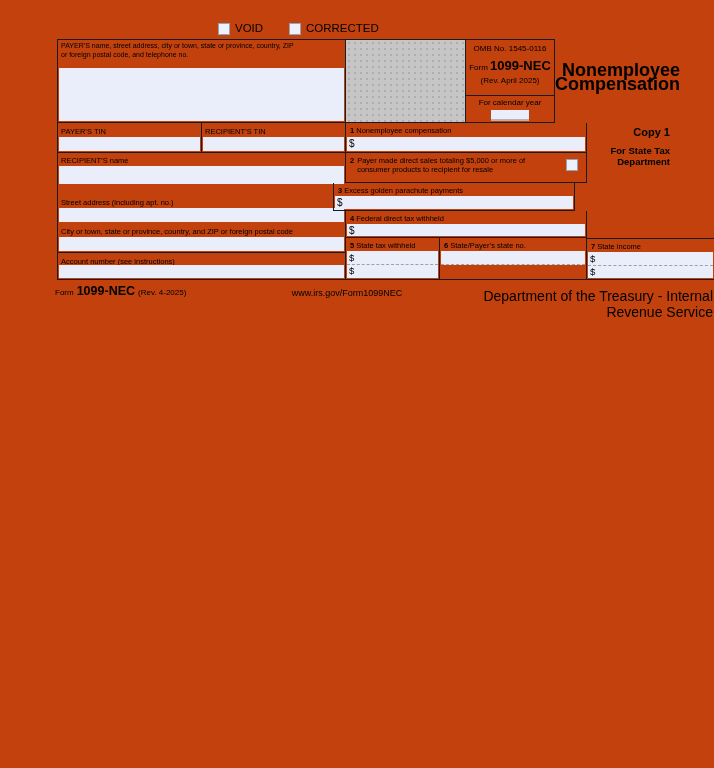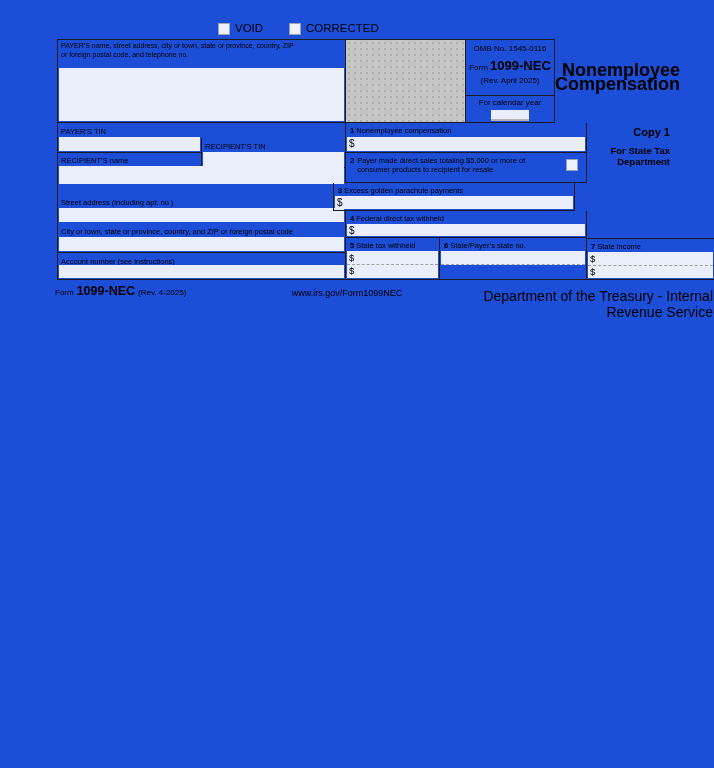--- a/index.html
+++ b/index.html
@@ -1,16 +1,16 @@
 <!DOCTYPE html>
 <html style="--line: #1b1b1b; --input-fill: #eaeefb; --checkbox-fill: #edf1fc; --checkbox-border: #9aa3b5; --shade-fill: #c6c6c6; --shade-dot: #aeaeae; --dash: #a0a0a0; --underline: #b3b3b3;"><head>
 <meta charset="utf-8">
 <style>
   html,body{margin:0;padding:0;background:#fff;}
-  .page{position:relative;width:714px;height:768px;background:#1d4ed8;overflow:hidden;
+  .page{position:relative;width:714px;height:768px;background:#c2410c;overflow:hidden;
         font-family:"Liberation Sans",sans-serif;color:#000;}
   .abs{position:absolute;box-sizing:border-box;}
 
   
   .lbl{font-size:7.5px;line-height:9px;}
   .lbl .num{font-weight:bold;}
   .pre{white-space:pre-line;}
 
   
   .checkbox{width:12px;height:12px;background:var(--checkbox-fill);
@@ -45,21 +45,21 @@
             background:var(--input-fill);border-bottom:2px solid var(--underline);}
 
   #titleBlock{left:555px;top:64px;width:125px;text-align:right;
               font-size:18px;font-weight:bold;line-height:13.5px;}
   #copyBlock{left:555px;top:126px;width:115px;text-align:right;}
   .copy-label{font-size:11px;font-weight:bold;}
   .copy-for{margin-top:7px;font-size:9.5px;font-weight:bold;line-height:11px;}
 
   #tinPayer{left:57px;top:123px;width:144px;height:30px;
             border-left:1px solid var(--line);border-bottom:1px solid var(--line);}
-  #tinRecipient{left:201px;top:138px;width:144px;height:30px;
+  #tinRecipient{left:201px;top:123px;width:144px;height:30px;
             border-left:1px solid var(--line);border-bottom:1px solid var(--line);}
   .cell-lbl{position:absolute;left:3px;top:4px;white-space:nowrap;}
   .tin-fill{position:absolute;left:1px;right:1px;top:14px;bottom:1px;background:var(--input-fill);}
 
   #leftMain{left:57px;top:153px;width:288px;height:99px;border-left:1px solid var(--line);}
   #nameLbl{left:3px;top:3px;}
   #nameFill{left:1px;right:1px;top:13px;height:18px;background:var(--input-fill);}
   #streetLbl{left:3px;top:45px;}
   #streetFill{left:1px;right:1px;top:55px;height:14px;background:var(--input-fill);}
   #cityLbl{left:3px;top:74px;}

